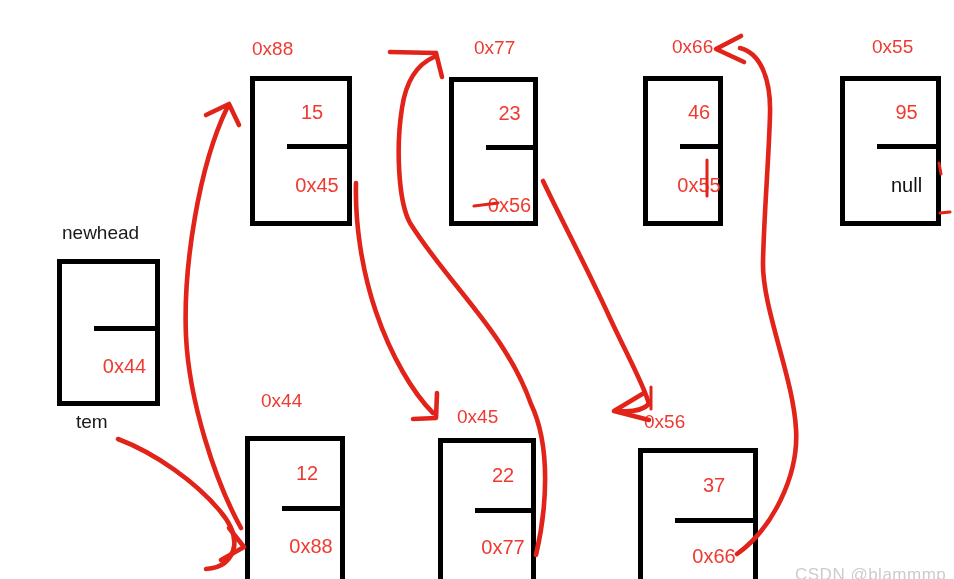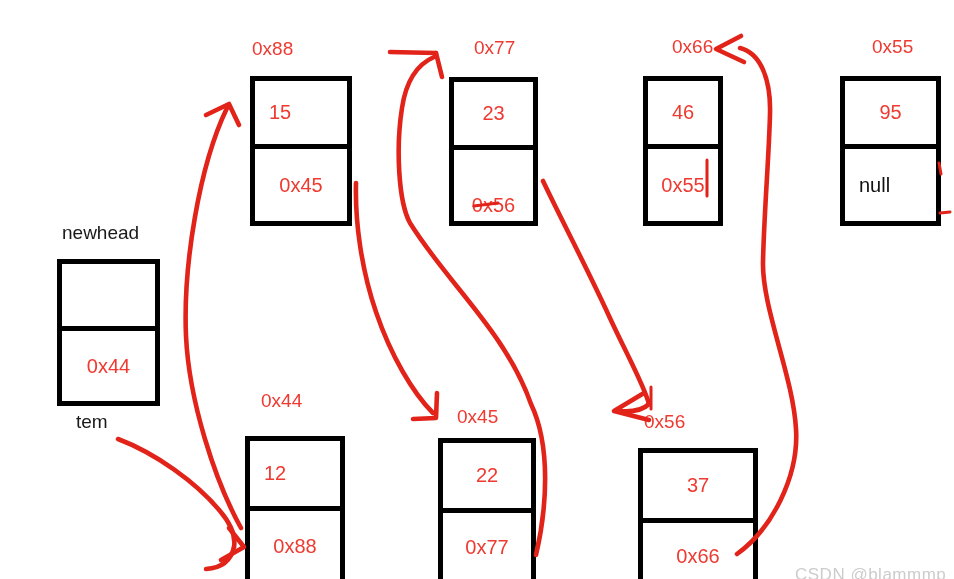--- a/index.html
+++ b/index.html
@@ -4,21 +4,21 @@
 <style>
   html,body{margin:0;padding:0;background:#fff;}
   #canvas{
     position:relative;width:954px;height:579px;background:#ffffff;overflow:hidden;
     font-family:"Liberation Sans","DejaVu Sans",sans-serif;
     margin-top:16px;
   }
   .box{
     position:absolute;box-sizing:border-box;background:#fff;
     border:5px solid var(--box-border,#000);
-    display:flex;flex-direction:column;
+    display:flex;flex-direction:column;padding-left:32px;
   }
   .cell{
     display:flex;align-items:center;justify-content:center;
     font-size:20px;color:var(--red-text,#ee3a31);
   }
   .cell.value{border-bottom:5px solid var(--box-border,#000);}
   .cell.next{flex:1;}
   .cell.al{justify-content:flex-start;padding-left:14px;}
   .cell.low{align-items:flex-end;padding-bottom:4px;}
   .cell.blacktext{color:#111;}

